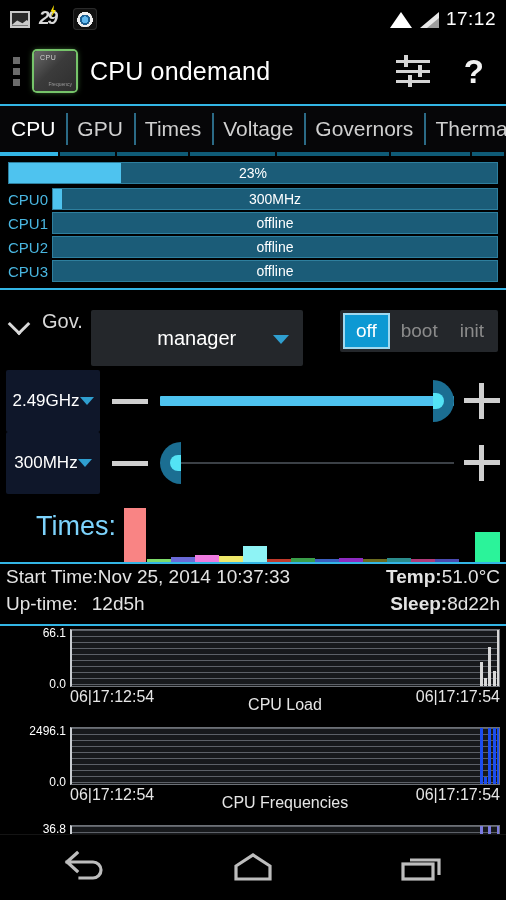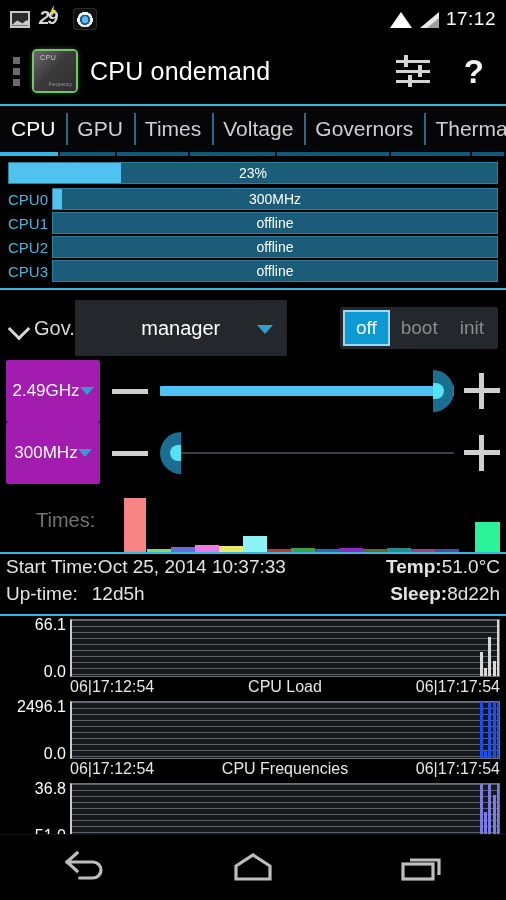--- a/index.html
+++ b/index.html
@@ -81,38 +81,38 @@
   .usage-txt { position:absolute; inset:0; display:flex; align-items:center; justify-content:center;
      color:#fff; font-size:14px; }
   .core-row { display:flex; align-items:center; height:22px; margin-bottom:2px; }
   .core-name { width:44px; color:#49b6e0; font-size:15px; }
   .core-bar { flex:1; height:22px; background:#1b5c78; border:1px solid #2e7f9e; position:relative; }
   .core-bar .fill { position:absolute; left:0; top:0; bottom:0; background:#4ec3ef; }
   .core-bar .lab { position:absolute; inset:0; display:flex;align-items:center;justify-content:center;
      color:#fff;font-size:14px;}
 
   
-  .gov-row { display:flex; align-items:center; padding:10px 8px 4px 8px; }
+  .gov-row { display:flex; padding:20px 8px 4px 8px; gap:8px; }
   .chevron { width:26px;height:26px;position:relative;flex:none;}
   .chevron:before{content:"";position:absolute;left:3px;top:6px;width:13px;height:13px;
      border-left:3px solid #d9d9d9;border-bottom:3px solid #d9d9d9;transform:rotate(-45deg);}
   .gov-label { color:#d8d8d8; font-size:20px; flex:none;}
   .spinner { background:#24272b; border-radius:2px; height:56px; display:flex;align-items:center;
      justify-content:center; position:relative; width:212px; }
   .spinner .v { color:#fff; font-size:20px; }
   .spinner .caret { position:absolute; right:14px; top:50%; margin-top:-3px; width:0;height:0;
      border-left:8px solid transparent;border-right:8px solid transparent;border-top:9px solid #2f9fd0;}
   .seg { margin-left:auto; display:flex; background:#24272b; border-radius:2px; padding:3px; height:42px; align-items:center;}
   .seg .s { padding:0 11px; height:36px; display:flex; align-items:center; justify-content:center;
      font-size:19px; color:#8b8b8b; }
   .seg .s.on { background:#0d99d3; color:#fff; border:2px solid #9fd8ef; }
 
   
   .slider-row { display:flex; align-items:center; height:62px; padding:0 6px; gap:4px; }
-  .freq-box { width:94px; height:62px; background:#a21caf; border-radius:2px; display:flex;
+  .freq-box { width:94px; height:62px; background:#0f172a; border-radius:2px; display:flex;
      align-items:center; justify-content:center; flex:none;}
   .freq-box .v { color:#fff; font-size:17px; }
   .freq-box .caret { width:0;height:0;border-left:7px solid transparent;border-right:7px solid transparent;
      border-top:8px solid #2f9fd0;}
   .minus { width:36px; height:5px; background:#cfcfcf; margin:0 8px; flex:none;}
   .track { flex:1; position:relative; height:40px; display:flex; align-items:center; }
   .track .line { position:absolute; left:0; right:0; height:2px; background:#3b4046; }
   .track .prog { position:absolute; left:0; height:10px; background:#4ec3ef; border-radius:1px; }
   .thumb { position:absolute; width:21px; height:42px; background:#1b6e92;
      border-top-right-radius:42px; border-bottom-right-radius:42px; }
@@ -120,43 +120,43 @@
   .thumb:after { content:""; position:absolute; width:11px; height:16px; background:#53e3f5;
      left:0; top:13px; border-top-right-radius:16px; border-bottom-right-radius:16px; }
   .thumb.flip:after { left:auto; right:0; border-radius:0; border-top-left-radius:16px; border-bottom-left-radius:16px;}
   .plus { width:36px;height:36px;position:relative;flex:none;margin-left:6px;}
   .plus:before,.plus:after{content:"";position:absolute;background:#cfcfcf;}
   .plus:before{left:0;top:15px;width:36px;height:5px;}
   .plus:after{top:0;left:15px;height:36px;width:5px;}
 
   
   .times-wrap { position:relative; height:68px; margin-top:2px; border-bottom:2px solid #33b5e5;}
-  .times-label { position:absolute; left:36px; bottom:20px; color:#737373; font-size:20px; }
+  .times-label { position:absolute; left:36px; bottom:20px; color:#7dd3fc; font-size:27px; }
   .times-bars { position:absolute; left:0; right:0; bottom:0; height:68px; }
   .tbar { position:absolute; bottom:0; }
 
   
   .stats { padding:2px 6px 4px 6px; }
   .stat-line { display:flex; align-items:baseline; color:#e3e3e3; font-size:19px; height:27px;}
   .stat-line .r { margin-left:auto;font-weight:bold; }
   .stat-sep { height:2px; background:#33b5e5; }
 
   
   .graph { padding:3px 6px 2px 6px; }
   .graph-body { display:flex; align-items:stretch; }
   .g-axis { width:64px; position:relative; flex:none; }
-  .g-axis .mx, .g-axis .mn { position:absolute; right:4px; color:#fff; font-size:16px; }
+  .g-axis .mx, .g-axis .mn { position:absolute; right:4px; color:#fff; font-size:12px; }
   .g-axis .mx { top:-3px; } .g-axis .mn { bottom:-4px; }
   .g-plot { flex:1; height:58px; position:relative; background:#17191c;
      border:1px solid #6c7076; border-left:2px solid #c9cdd2; overflow:hidden; }
   .g-grid { position:absolute; inset:0;
      background-image: repeating-linear-gradient(to bottom, #5c6067 0 1px, transparent 1px 6px); }
   .g-caption { display:flex; padding-left:64px; margin-top:1px; }
   .g-caption .c { color:#e6e6e6; font-size:16px; }
-  .g-caption .mid { margin:0 auto; }
+  .g-caption .mid { margin:8px auto; }
   .spk { position:absolute; bottom:0; width:3px; }
 
   
   .navbar { position:absolute; left:0; bottom:0; width:506px; height:66px; background:#000;
      display:flex; align-items:center; justify-content:space-around; border-top:1px solid #141414;}
   .nav-ic { width:62px; height:40px; position:relative; }
   svg.navsvg { width:62px; height:40px; display:block; }
 </style>
 </head>
 <body>
@@ -331,21 +331,21 @@
         <div class="tbar" style="left: 411px; width: 24px; height: 3px; background: rgb(176, 58, 122);"></div>
         <div class="tbar" style="left: 435px; width: 24px; height: 3px; background: rgb(74, 74, 176);"></div>
         <div class="tbar" style="left: 475px; width: 25px; height: 30px; background: rgb(43, 243, 154);"></div>
       </div>
     <div class="times-label">Times:</div>
   </div>
 
   <div class="stats">
     <div class="stat-line">
       <span>Start Time:</span>
-        <span>Oct 25, 2014 10:37:33</span>
+        <span>Nov 25, 2014 10:37:33</span>
       <span class="r">Temp:</span>
         <span>51.0°C</span>
     </div>
     <div class="stat-line">
       <span>Up-time:</span>
       <span style="padding-left:14px">12d5h</span>
       <span class="r">Sleep:</span>
         <span>8d22h</span>
     </div>
   </div>

